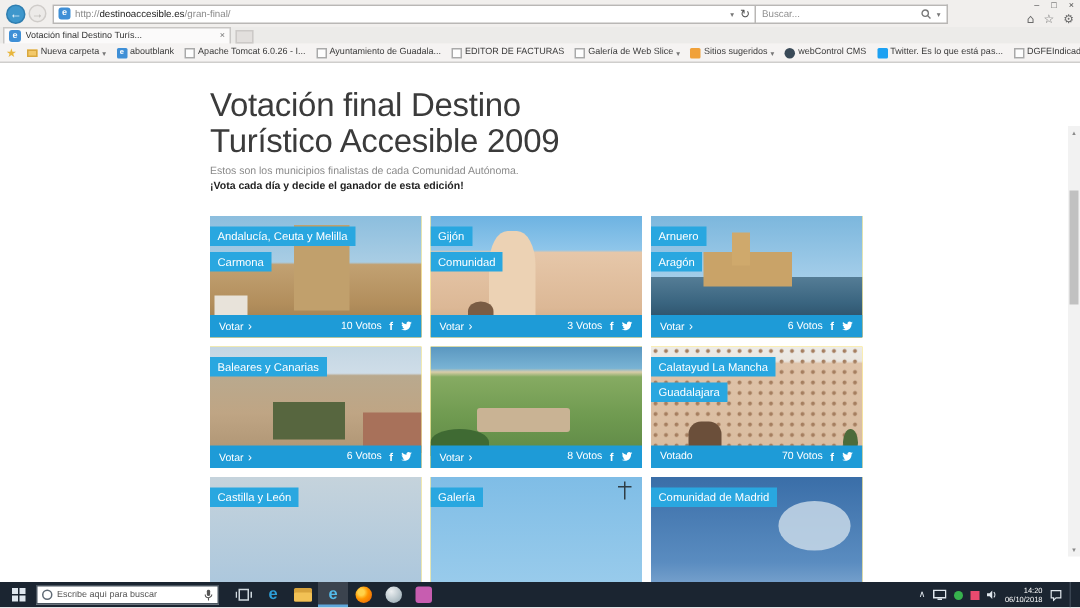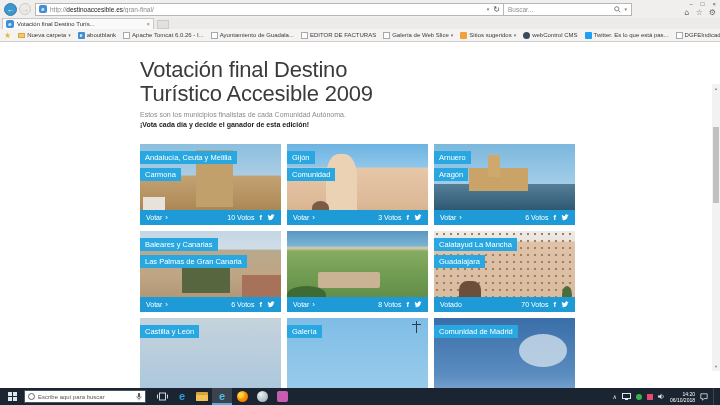--- a/index.html
+++ b/index.html
@@ -298,21 +298,20 @@
                   </svg>
                 </span>
               </span>
           </div>
         </div>
 
         <div class="card">
           <div class="photo p-laspalmas"></div>
           <div class="labels">
               <span class="lbl">Baleares y Canarias</span>
-              <span class="lbl">Las Palmas de Gran Canaria</span>
             </div>
           <div class="cardfoot">
             <span><span>Votar</span><span class="chev">›</span></span>
             <span class="right">
                 <span>6 Votos</span>
                 <span class="fb">f</span>
                 <span class="bird">
                   <svg width="8" height="7" viewBox="0 0 20 16">
                     <path fill="#fff" d="M19 2c-.7.3-1.4.5-2.1.6A3.6 3.6 0 0 0 18.5.6c-.7.4-1.5.7-2.3.9A3.6 3.6 0 0 0 10 4.8C7 4.6 4.3 3.2 2.5 1.1a3.6 3.6 0 0 0 1.1 4.8C3 5.8 2.4 5.7 1.9 5.4v.1c0 1.7 1.2 3.2 2.9 3.5-.5.1-1.1.2-1.6.1.5 1.4 1.8 2.5 3.4 2.5A7.2 7.2 0 0 1 1 13.1 10.2 10.2 0 0 0 6.5 14.7c6.6 0 10.2-5.4 10.2-10.2v-.5c.7-.5 1.3-1.1 1.8-1.9z"></path>
                   </svg>

